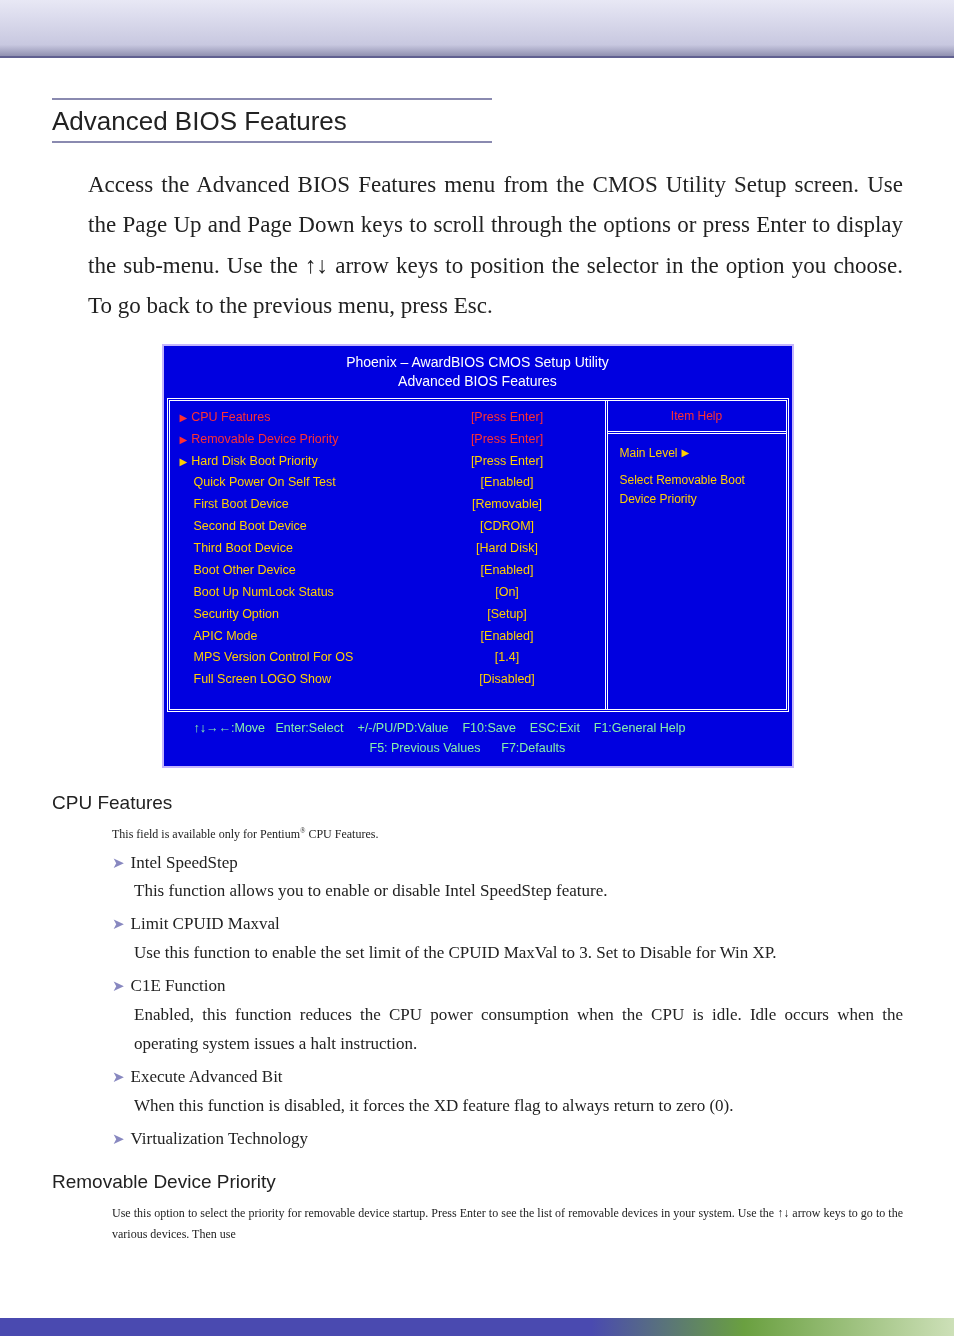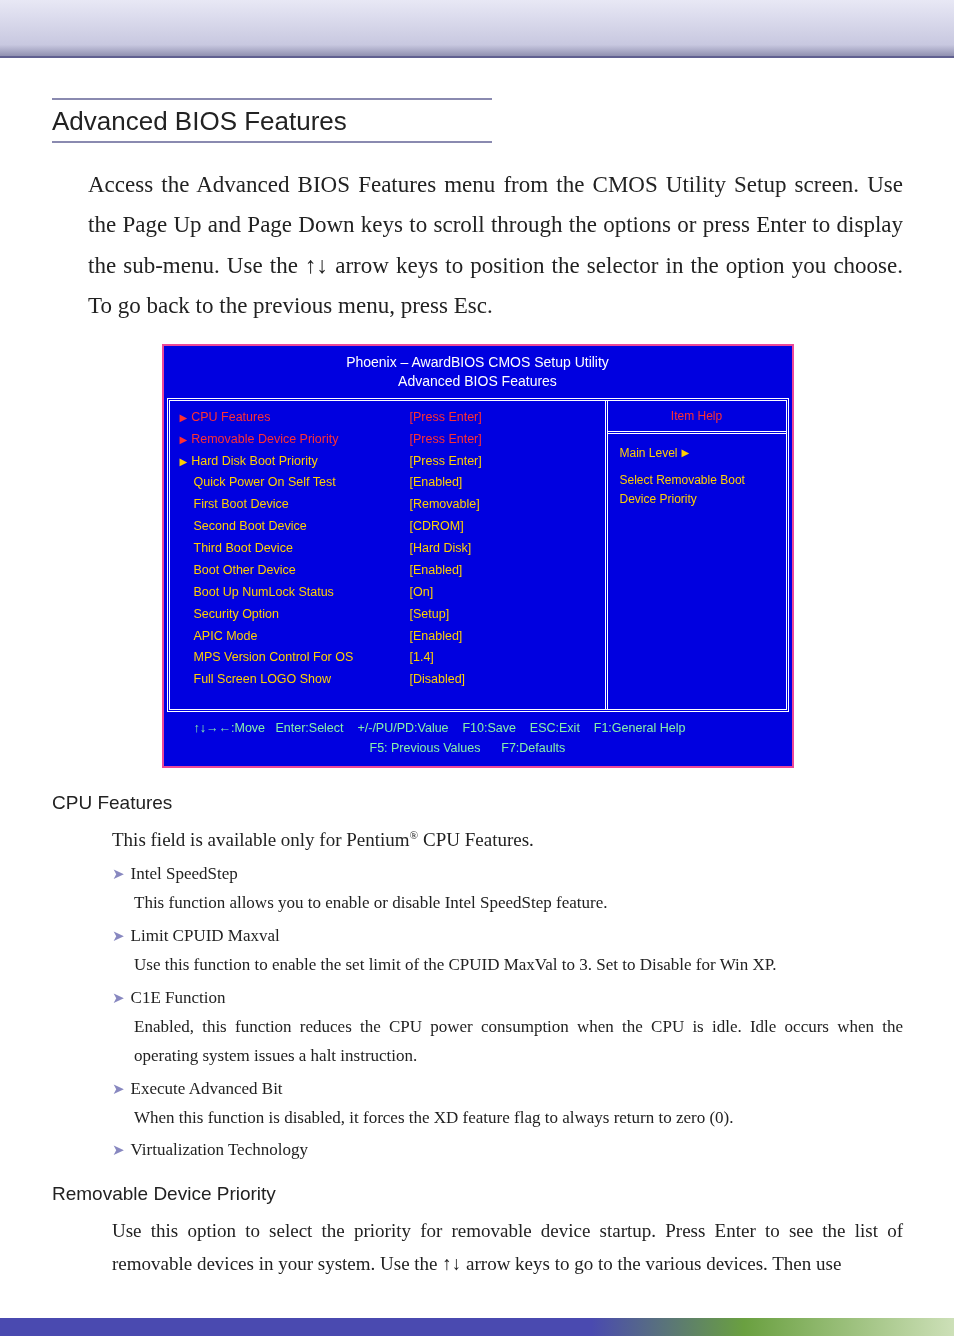--- a/index.html
+++ b/index.html
@@ -41,21 +41,21 @@
     font-size: 23px;
     line-height: 1.75;
     margin-left: 36px;
     margin-bottom: 18px;
     text-align: justify;
   }
   .bios-table {
     margin: 0 auto 24px auto;
     width: 632px;
     background: #0000e0;
-    border: 2px solid #ec4899;
+    border: 2px solid #c4b5fd;
     font-family: Arial, Helvetica, sans-serif;
     font-size: 12.5px;
   }
   .bios-title {
     color: #fff;
     text-align: center;
     padding: 7px 0 7px 0;
     font-size: 14px;
     line-height: 1.35;
   }
@@ -78,21 +78,21 @@
     font-size: 12px;
   }
   .bios-right-bottom {
     padding: 10px 12px;
     color: #ffd000;
     font-size: 12px;
     line-height: 1.6;
   }
   .bios-row { display: flex; line-height: 1.75; }
   .bios-label { flex: 0 0 230px; display: flex; align-items: center; }
-  .bios-value { flex: 1; color: #fff; }
+  .bios-value { flex: 1; color: #fff; text-align: center; }
   .tri { color: #ff3030; font-size: 10px; margin-right: 4px; }
   .tri-y { color: #ffd000; font-size: 10px; margin-right: 4px; }
   .red { color: #ff3030; }
   .yellow { color: #ffd000; }
   .indent { margin-left: 14px; }
   .bios-footer {
     color: #86efac;
     padding: 6px 10px 8px 10px;
     font-size: 12.5px;
     line-height: 1.6;
@@ -102,21 +102,21 @@
   .ff-line2 { margin-left: 196px; }
   h2.subhead {
     font-family: Arial, Helvetica, sans-serif;
     font-size: 19px;
     font-weight: 400;
     color: #222;
     margin: 18px 0 10px 0;
   }
   .para {
     font-family: "Palatino Linotype", Palatino, Georgia, serif;
-    font-size: 19px;
+    font-size: 12px;
     line-height: 1.7;
     margin-left: 60px;
   }
   .bullet-line {
     font-family: "Palatino Linotype", Palatino, Georgia, serif;
     font-size: 17px;
     line-height: 1.7;
     margin-left: 60px;
     display: flex;
     margin-top: 4px;

